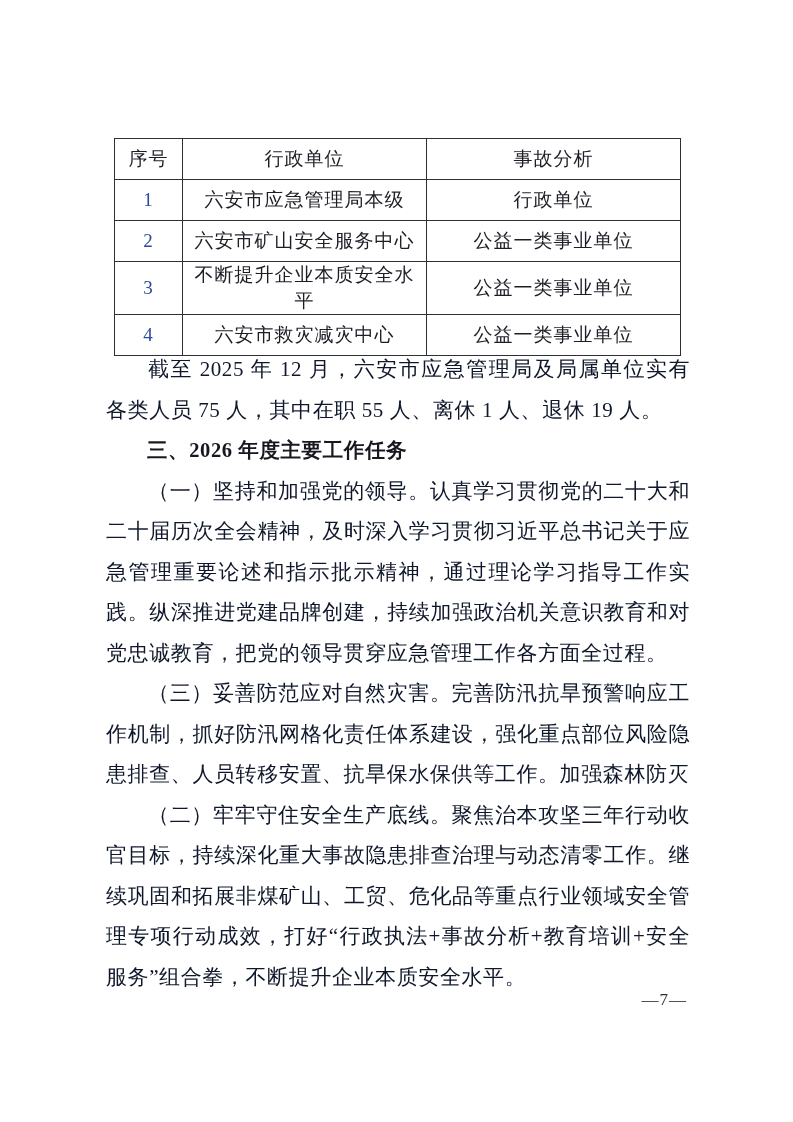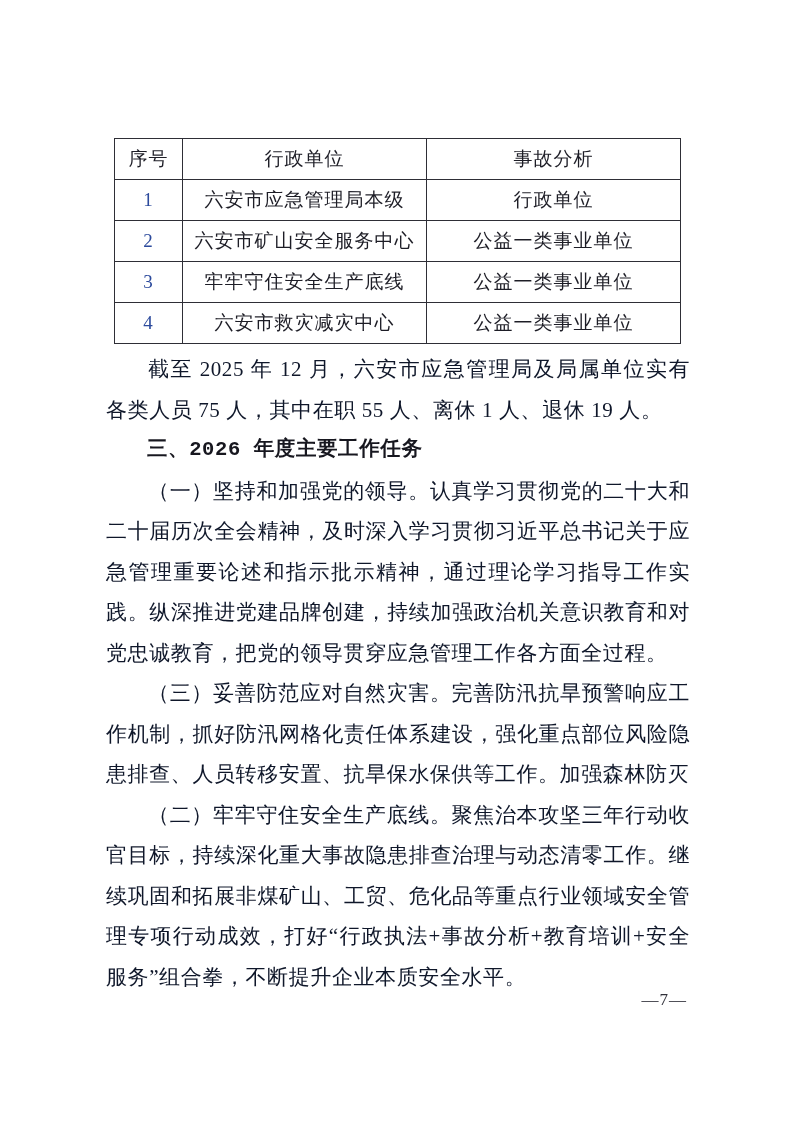--- a/index.html
+++ b/index.html
@@ -52,21 +52,21 @@
     margin: 0;
     font-size: 21px;
     line-height: 40.5px;
     text-align: justify;
     text-indent: 2em;
     letter-spacing: 0.6px;
     color: #0f172a;
   }
   .section-heading {
     margin: 0;
-    font-family: Liberation Mono, monospace;
+    font-family: Liberation Serif, serif;
     font-size: 20.5px;
     font-weight: bold;
     line-height: 40.5px;
     text-indent: 2em;
     letter-spacing: 0.6px;
     color: #17171f;
   }
   
   .page-number {
     position: absolute;
@@ -101,21 +101,21 @@
         <td>六安市应急管理局本级</td>
         <td>行政单位</td>
       </tr>
       <tr>
         <td class="cell-no">2</td>
         <td>六安市矿山安全服务中心</td>
         <td>公益一类事业单位</td>
       </tr>
       <tr>
         <td class="cell-no">3</td>
-        <td>牢牢守住安全生产底线</td>
+        <td>不断提升企业本质安全水平</td>
         <td>公益一类事业单位</td>
       </tr>
       <tr>
         <td class="cell-no">4</td>
         <td>六安市救灾减灾中心</td>
         <td>公益一类事业单位</td>
       </tr>
     </tbody>
   </table>
 

